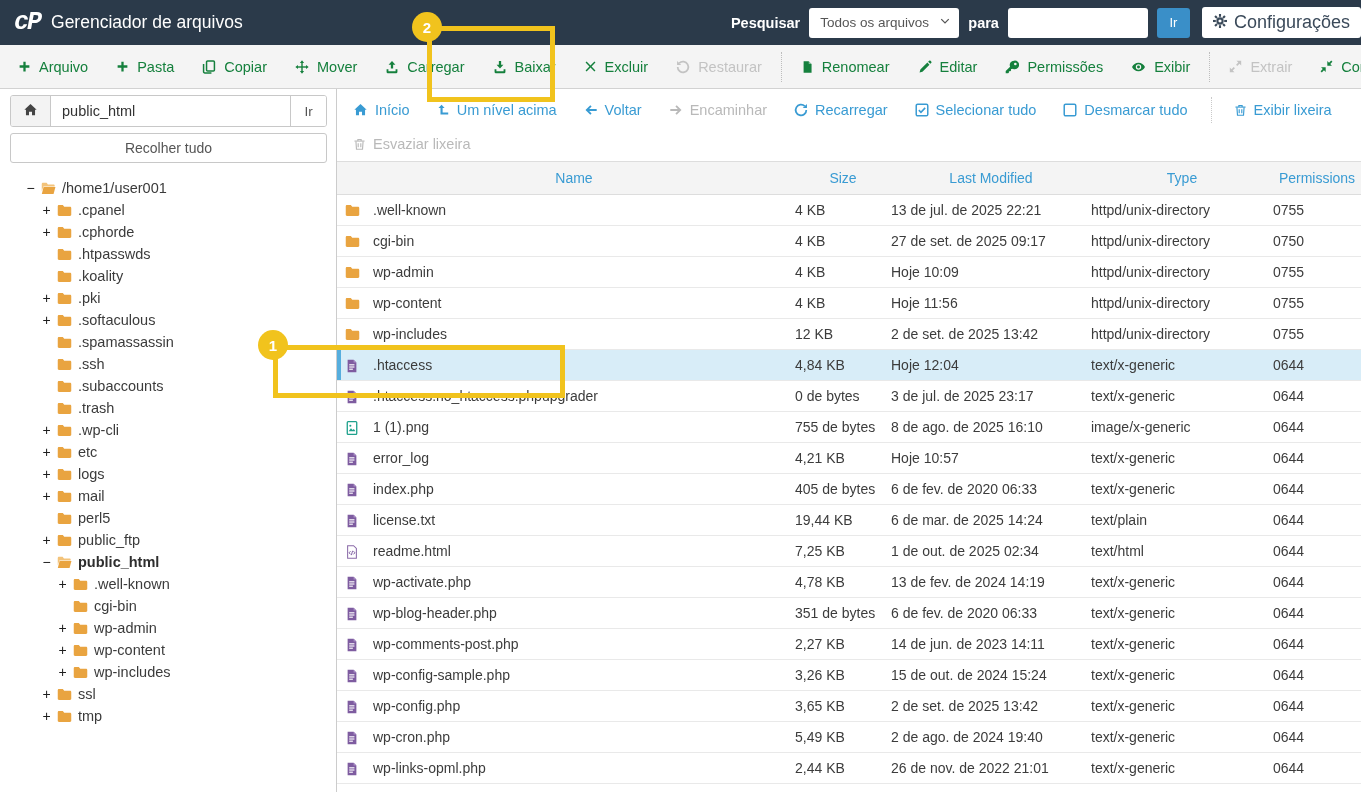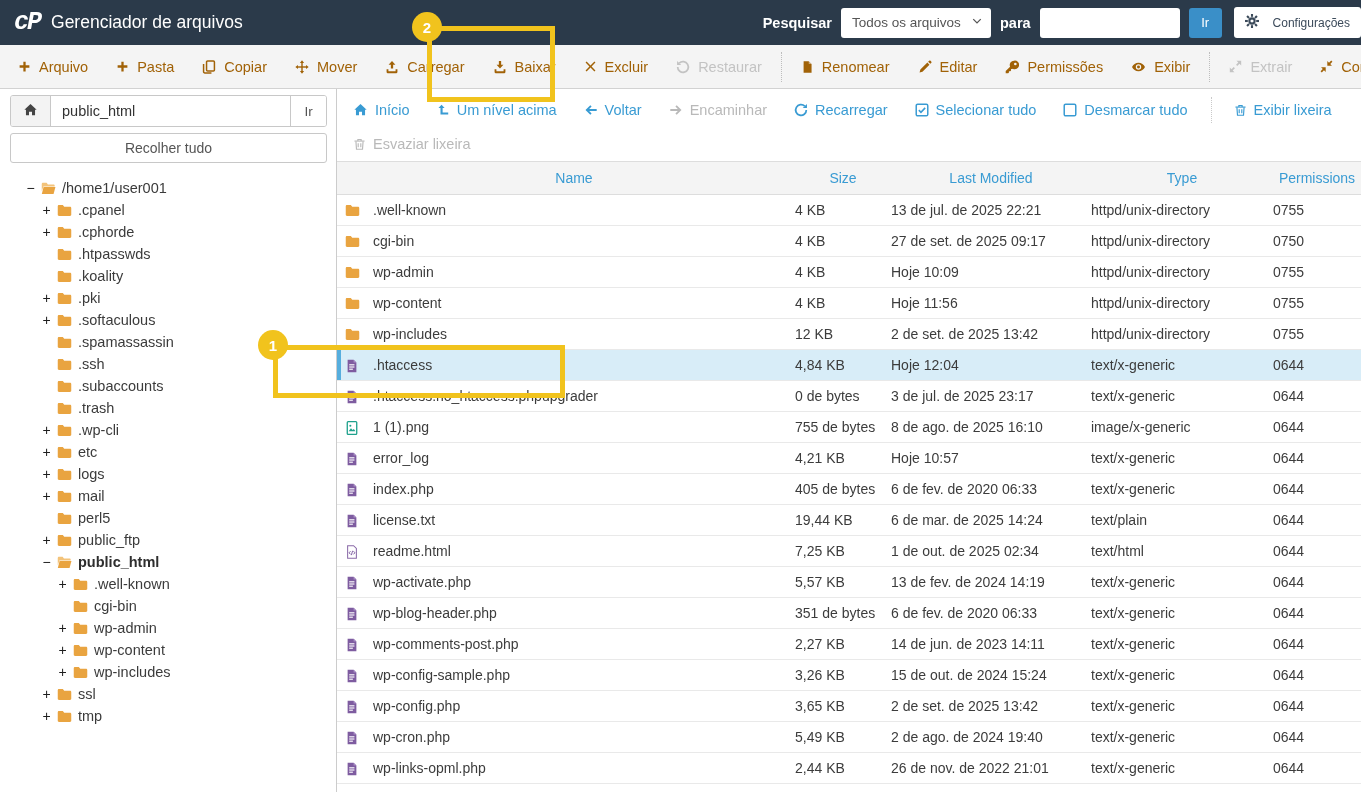--- a/index.html
+++ b/index.html
@@ -9,25 +9,25 @@
   
   .topbar { height:45px; background:#2b3a4a; display:flex; align-items:center; justify-content:space-between; padding:0 0 0 14px; color:#fff; }
   .brand { display:flex; align-items:center; gap:11px; }
   .logo { font-weight:bold; font-style:italic; font-size:25px; letter-spacing:-2px;font-family:Liberation Mono, monospace; }
   .apptitle { font-size:17.5px; font-weight:400; }
   .searcharea { display:flex; align-items:center; gap:9px; font-size:14.5px; white-space:nowrap; }
   .searcharea .wlabel { font-weight:bold; }
   .scope-select { background:#fff; color:#555; border-radius:3px; height:30px; width:150px; display:flex; align-items:center; justify-content:space-between; padding:0 8px 0 11px; font-size:13.5px; cursor:pointer; }
   .search-input { height:30px; width:140px; border:none; border-radius:3px; padding:0 8px; font-size:14px; font-family:inherit; }
   .go-btn { background:#3a8fc8; color:#fff; border:none; border-radius:3px; height:30px; width:33px; font-size:13px; font-family:inherit; cursor:pointer; }
-  .settings-btn { background:#fff; color:#3b4a5a; border:none; border-radius:3px; height:31px; padding:0 11px; font-size:12px; font-family:inherit; display:flex; align-items:center; gap:14px; margin-left:3px; cursor:pointer; }
+  .settings-btn { background:#fff; color:#3b4a5a; border:none; border-radius:3px; height:31px; padding:0 11px; font-size:18px; font-family:inherit; display:flex; align-items:center; gap:7px; margin-left:3px; cursor:pointer; }
 
   
   .toolbar { height:44px; background:#f4f4f4; border-bottom:1px solid #d2d2d2; display:flex; align-items:center; padding:0 4px; }
-  .tbtn { display:flex; align-items:center; gap:8px; background:none; border:none; font-size:14.5px; color:#a16207; padding:0 14px; height:100%; font-family:inherit; cursor:pointer; white-space:nowrap; }
+  .tbtn { display:flex; align-items:center; gap:8px; background:none; border:none; font-size:14.5px; color:#15803d; padding:0 14px; height:100%; font-family:inherit; cursor:pointer; white-space:nowrap; }
   .tbtn .icon { display:inline-flex; }
   .tbtn.disabled { color:#c3c3c3; }
   .tdiv { width:0; height:30px; border-left:1px dotted #bdbdbd; margin:0 5px; }
 
   
   .main { display:flex; height:703px; }
   .sidebar { width:337px; flex:none; border-right:1px solid #ccc; padding:6px 9px 0 10px; overflow:hidden; }
   .pathbar { display:flex; height:32px; border:1px solid #c8c8c8; border-radius:3px; overflow:hidden; background:#fff; }
   .home-btn { width:40px; background:#f3f3f3; border:none; border-right:1px solid #c8c8c8; color:#444; display:flex; align-items:center; justify-content:center; cursor:pointer; }
   .path-input { flex:1; border:none; padding:0 11px; font-size:14.5px; color:#333; min-width:0; font-family:inherit; }
@@ -791,21 +791,21 @@
                     <g>
                       <path d="M3 .8h6.8L13 4v11.2H3z" fill="#7e5ca0"></path>
                       <path d="M9.8.8L13 4H9.8z" fill="#a88cc3"></path>
                       <rect x="4.8" y="6" width="6" height="1.3" fill="#fff"></rect>
                       <rect x="4.8" y="8.5" width="6" height="1.3" fill="#fff"></rect>
                       <rect x="4.8" y="11" width="4.2" height="1.3" fill="#fff"></rect>
                     </g>
                   </svg>
                 </span></td>
               <td class="c-name">wp-activate.php</td>
-              <td class="c-size">5,57 KB</td>
+              <td class="c-size">4,78 KB</td>
               <td class="c-mod">13 de fev. de 2024 14:19</td>
               <td class="c-type">text/x-generic</td>
               <td class="c-perm">0644</td>
             </tr>
             <tr class="frow">
               <td class="c-icon"><span class="ficon">
                   <svg viewBox="0 0 16 16" width="14" height="16">
                     <g>
                       <path d="M3 .8h6.8L13 4v11.2H3z" fill="#7e5ca0"></path>
                       <path d="M9.8.8L13 4H9.8z" fill="#a88cc3"></path>

